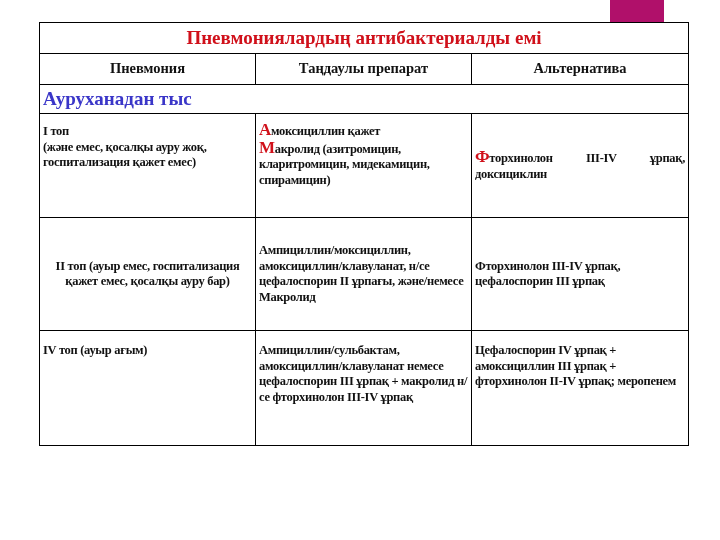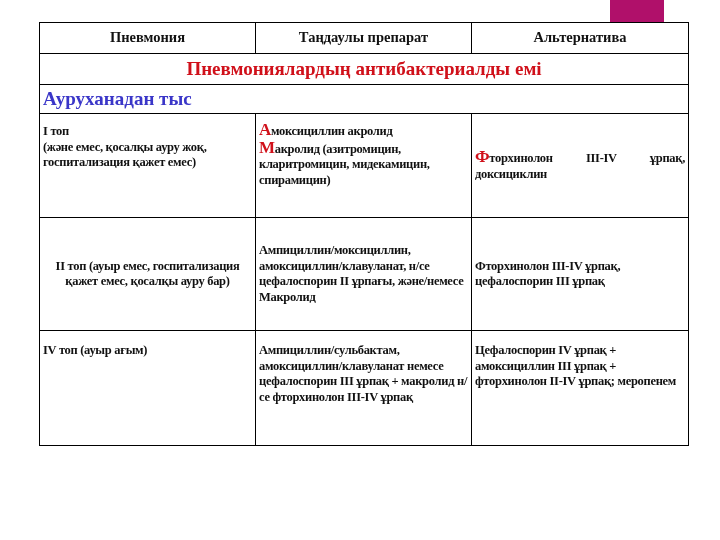--- a/index.html
+++ b/index.html
@@ -81,38 +81,38 @@
 <div class="accent-bar"></div>
 
 <table class="slide-table">
   <colgroup>
     <col style="width:216px">
     <col style="width:216px">
     <col style="width:217px">
   </colgroup>
   <tbody>
       <tr>
+    <td colspan="3" class="title-cell">Пневмониялардың антибактериалды емі</td>
+  </tr>
+  <tr>
     <td class="header-cell">Пневмония</td>
     <td class="header-cell">Таңдаулы препарат</td>
     <td class="header-cell">Альтернатива</td>
-  </tr>
-  <tr>
-    <td colspan="3" class="title-cell">Пневмониялардың антибактериалды емі</td>
   </tr>
   <tr>
     <td colspan="3" class="section-cell">Ауруханадан тыс</td>
   </tr>
 
   <tr class="row-1">
     <td class="c1">
       <div>I  топ</div>
       <div>(және емес, қосалқы ауру жоқ, госпитализация қажет емес)</div>
     </td>
     <td class="c2">
-      <span class="cap">А</span><span>моксициллин акролид</span><br>
+      <span class="cap">А</span><span>моксициллин қажет</span><br>
       <span class="cap">М</span><span>акролид (азитромицин, кларитромицин, мидекамицин, спирамицин)</span>
     </td>
     <td class="c3 justify">
       <span class="cap">Ф</span><span>торхинолон III-IV ұрпақ, доксициклин</span>
     </td>
   </tr>
 
   <tr class="row-2">
     <td class="c1">II топ (ауыр емес, госпитализация қажет емес, қосалқы ауру бар)</td>
     <td class="c2">Ампициллин/моксициллин, амоксициллин/клавуланат, н/се цефалоспорин II ұрпағы, және/немесе Макролид</td>

